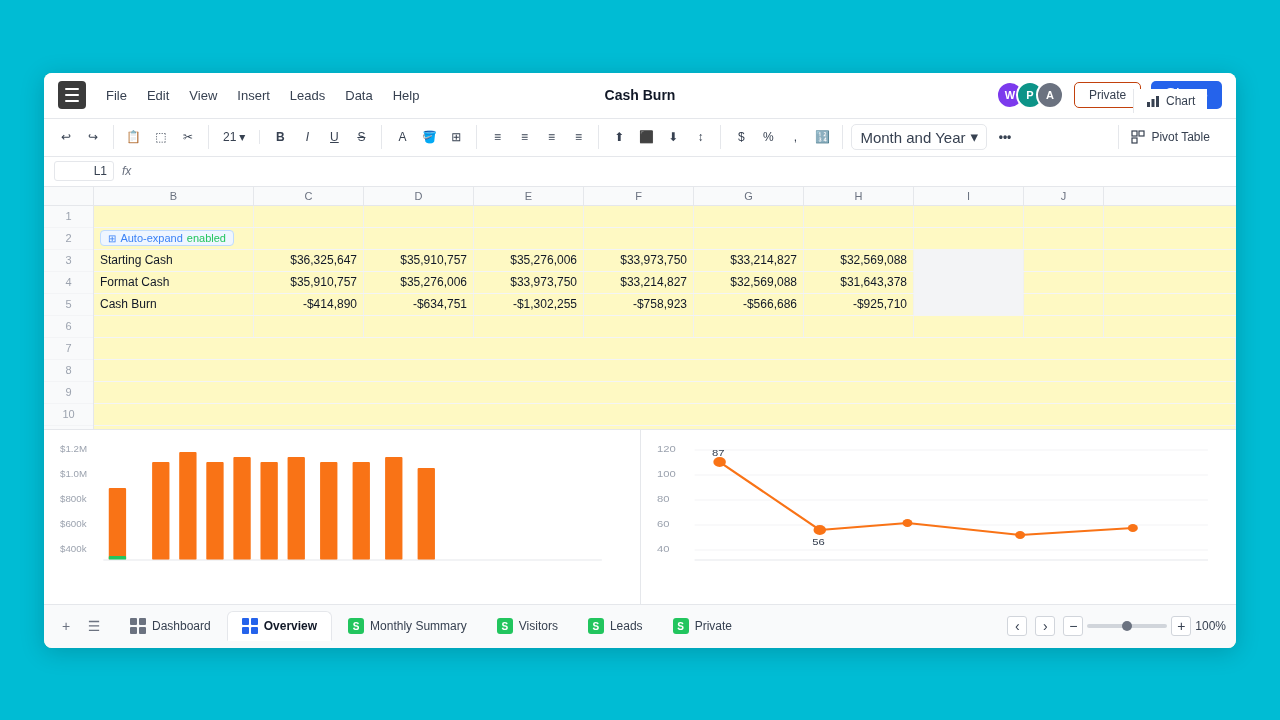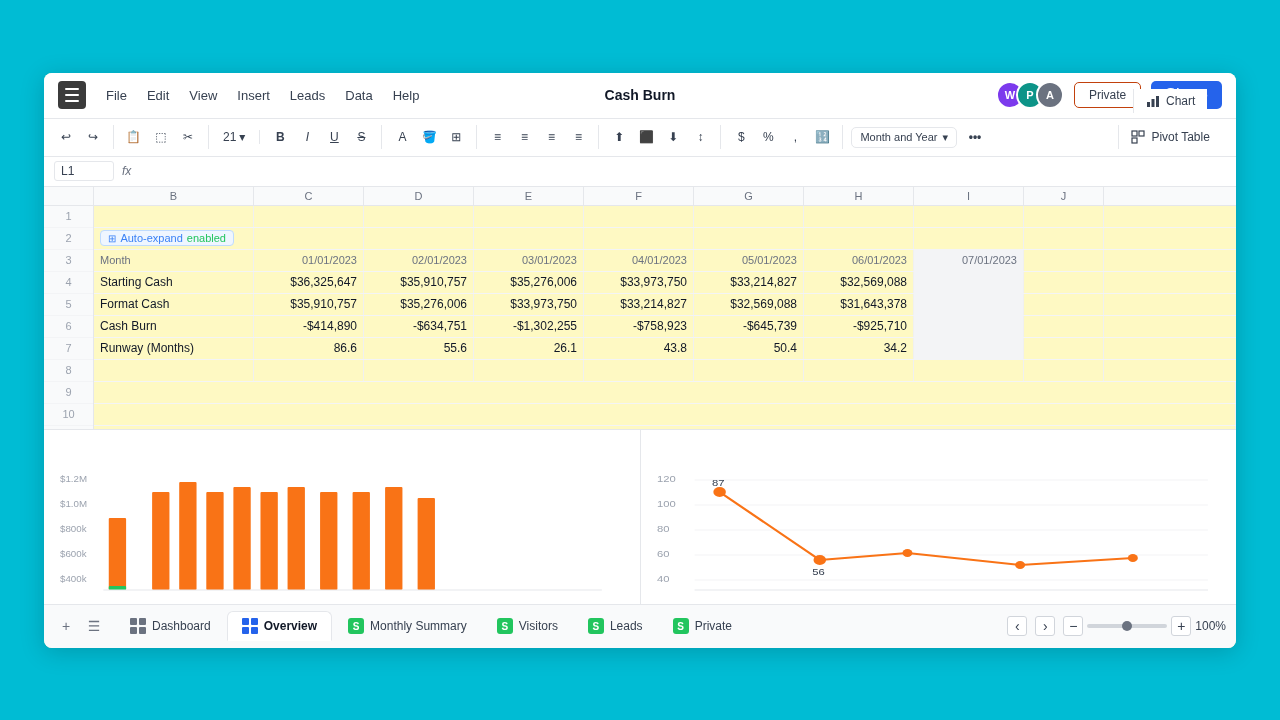--- a/index.html
+++ b/index.html
@@ -144,21 +144,21 @@
       padding: 0 6px;
       display: flex; align-items: center; gap: 3px;
       cursor: pointer;
       border-radius: 3px;
     }
     .tb-special {
       display: flex; align-items: center; gap: 5px;
       padding: 3px 8px;
       border-radius: 5px;
       cursor: pointer;
-      font-size: 11px;
+      font-size: 15px;
       color: #374151;
       border: 1px solid #e5e7eb;
       background: #fff;
     }
     
     .formula-bar {
       display: flex;
       align-items: center;
       padding: 0 10px;
       height: 30px;
@@ -167,21 +167,21 @@
       flex-shrink: 0;
       gap: 8px;
     }
     .cell-ref {
       width: 60px;
       font-size: 12px;
       color: #374151;
       border: 1px solid #e5e7eb;
       border-radius: 3px;
       padding: 2px 6px;
-      text-align: left;
+      text-align: right;
     }
     .formula-fx {
       font-size: 12px;
       color: #6b7280;
       font-style: italic;
     }
     .formula-input {
       flex: 1;
       font-size: 12px;
       color: #111827;
@@ -304,21 +304,20 @@
       font-size: 12px;
       color: #374151;
       font-weight: 500;
       text-align: center;
       margin-bottom: 4px;
     }
     .chart-body {
       flex: 1;
       position: relative;
       display: flex;
-      align-items: flex-end;
     }
     
     .tab-bar {
       height: 44px;
       border-top: 1px solid #e5e7eb;
       background: #f9fafb;
       display: flex;
       align-items: center;
       padding: 0 10px;
       gap: 2px;
@@ -606,31 +605,20 @@
             <div class="cell col-c"></div>
             <div class="cell col-d"></div>
             <div class="cell col-e"></div>
             <div class="cell col-f"></div>
             <div class="cell col-g"></div>
             <div class="cell col-h"></div>
             <div class="cell col-i"></div>
             <div class="cell col-j"></div>
           </div>
 
-          <div class="grid-row">
-            <div class="cell col-b header-row">Month</div>
-            <div class="cell col-c header-row right">01/01/2023</div>
-            <div class="cell col-d header-row right">02/01/2023</div>
-            <div class="cell col-e header-row right">03/01/2023</div>
-            <div class="cell col-f header-row right">04/01/2023</div>
-            <div class="cell col-g header-row right">05/01/2023</div>
-            <div class="cell col-h header-row right">06/01/2023</div>
-            <div class="cell col-i header-row right gray-bg">07/01/2023</div>
-            <div class="cell col-j"></div>
-          </div>
 
           <div class="grid-row">
             <div class="cell col-b">Starting Cash</div>
             <div class="cell col-c right">$36,325,647</div>
             <div class="cell col-d right">$35,910,757</div>
             <div class="cell col-e right">$35,276,006</div>
             <div class="cell col-f right">$33,973,750</div>
             <div class="cell col-g right">$33,214,827</div>
             <div class="cell col-h right">$32,569,088</div>
             <div class="cell col-i gray-bg"></div>
@@ -648,37 +636,26 @@
             <div class="cell col-i gray-bg"></div>
             <div class="cell col-j"></div>
           </div>
 
           <div class="grid-row">
             <div class="cell col-b">Cash Burn</div>
             <div class="cell col-c right">-$414,890</div>
             <div class="cell col-d right">-$634,751</div>
             <div class="cell col-e right">-$1,302,255</div>
             <div class="cell col-f right">-$758,923</div>
-            <div class="cell col-g right">-$645,739</div>
+            <div class="cell col-g right">-$566,686</div>
             <div class="cell col-h right">-$925,710</div>
             <div class="cell col-i gray-bg"></div>
             <div class="cell col-j"></div>
           </div>
 
-          <div class="grid-row">
-            <div class="cell col-b">Runway (Months)</div>
-            <div class="cell col-c right">86.6</div>
-            <div class="cell col-d right">55.6</div>
-            <div class="cell col-e right">26.1</div>
-            <div class="cell col-f right">43.8</div>
-            <div class="cell col-g right">50.4</div>
-            <div class="cell col-h right">34.2</div>
-            <div class="cell col-i gray-bg"></div>
-            <div class="cell col-j"></div>
-          </div>
 
           <div class="grid-row">
             <div class="cell col-b"></div>
             <div class="cell col-c"></div>
             <div class="cell col-d"></div>
             <div class="cell col-e"></div>
             <div class="cell col-f"></div>
             <div class="cell col-g"></div>
             <div class="cell col-h"></div>
             <div class="cell col-i"></div>

